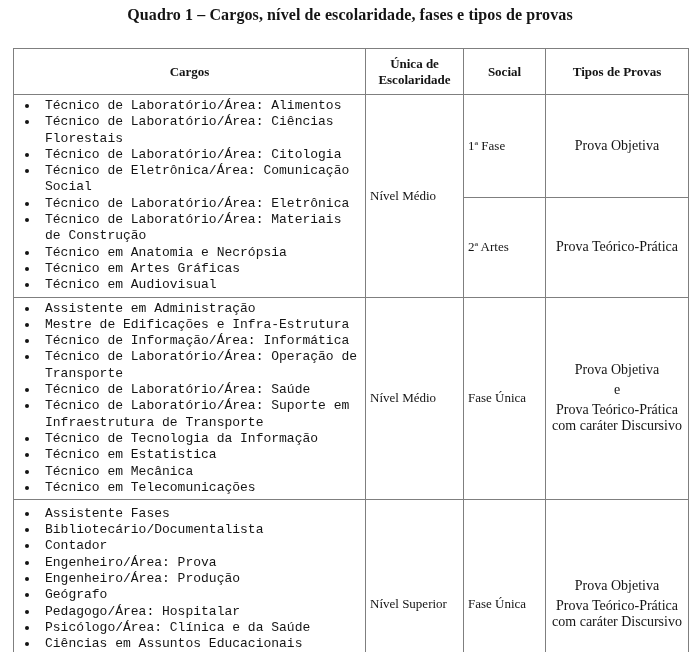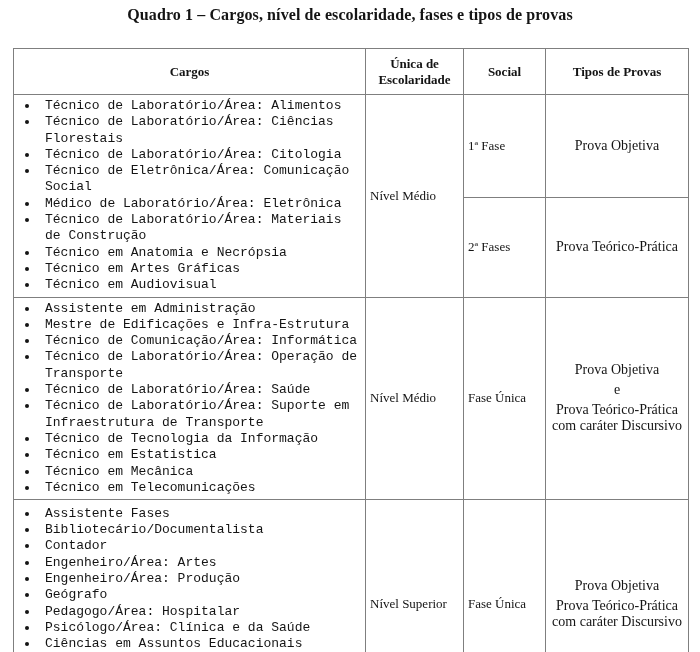--- a/index.html
+++ b/index.html
@@ -91,42 +91,42 @@
     <th>Tipos de Provas</th>
   </tr>
 
   <tr class="r-fase1">
     <td class="cargos-cell" rowspan="2">
       <ul class="cargo-list">
             <li>Técnico de Laboratório/Área: Alimentos</li>
             <li>Técnico de Laboratório/Área: Ciências Florestais</li>
             <li>Técnico de Laboratório/Área: Citologia</li>
             <li>Técnico de Eletrônica/Área: Comunicação Social</li>
-            <li>Médico de Laboratório/Área: Eletrônica</li>
+            <li>Técnico de Laboratório/Área: Eletrônica</li>
             <li>Técnico de Laboratório/Área: Materiais de Construção</li>
             <li>Técnico em Anatomia e Necrópsia</li>
             <li>Técnico em Artes Gráficas</li>
             <li>Técnico em Audiovisual</li>
           </ul>
     </td>
     <td class="center-cell" rowspan="2">Nível Médio</td>
     <td class="center-cell">1ª Fase</td>
     <td class="tipos-cell">Prova Objetiva</td>
   </tr>
   <tr class="r-fase2">
-    <td class="center-cell">2ª Fases</td>
+    <td class="center-cell">2ª Artes</td>
     <td class="tipos-cell">Prova Teórico-Prática</td>
   </tr>
 
   <tr class="r-group2">
     <td class="cargos-cell">
       <ul class="cargo-list">
             <li>Assistente em Administração</li>
             <li>Mestre de Edificações e Infra-Estrutura</li>
-            <li>Técnico de Comunicação/Área: Informática</li>
+            <li>Técnico de Informação/Área: Informática</li>
             <li>Técnico de Laboratório/Área: Operação de Transporte</li>
             <li>Técnico de Laboratório/Área: Saúde</li>
             <li>Técnico de Laboratório/Área: Suporte em Infraestrutura de Transporte</li>
             <li>Técnico de Tecnologia da Informação</li>
             <li>Técnico em Estatistica</li>
             <li>Técnico em Mecânica</li>
             <li>Técnico em Telecomunicações</li>
           </ul>
     </td>
     <td class="center-cell">Nível Médio</td>
@@ -137,21 +137,21 @@
       <p>Prova Teórico-Prática com caráter Discursivo</p>
     </td>
   </tr>
 
   <tr class="r-group3">
     <td class="cargos-cell">
       <ul class="cargo-list">
             <li>Assistente Fases</li>
             <li>Bibliotecário/Documentalista</li>
             <li>Contador</li>
-            <li>Engenheiro/Área: Artes</li>
+            <li>Engenheiro/Área: Prova</li>
             <li>Engenheiro/Área: Produção</li>
             <li>Geógrafo</li>
             <li>Pedagogo/Área: Hospitalar</li>
             <li>Psicólogo/Área: Clínica e da Saúde</li>
             <li>Ciências em Assuntos Educacionais</li>
             <li>Biomédico</li>
             <li>Transporte</li>
             <li>Médico/Área: Oftalmologia</li>
           </ul>
     </td>

